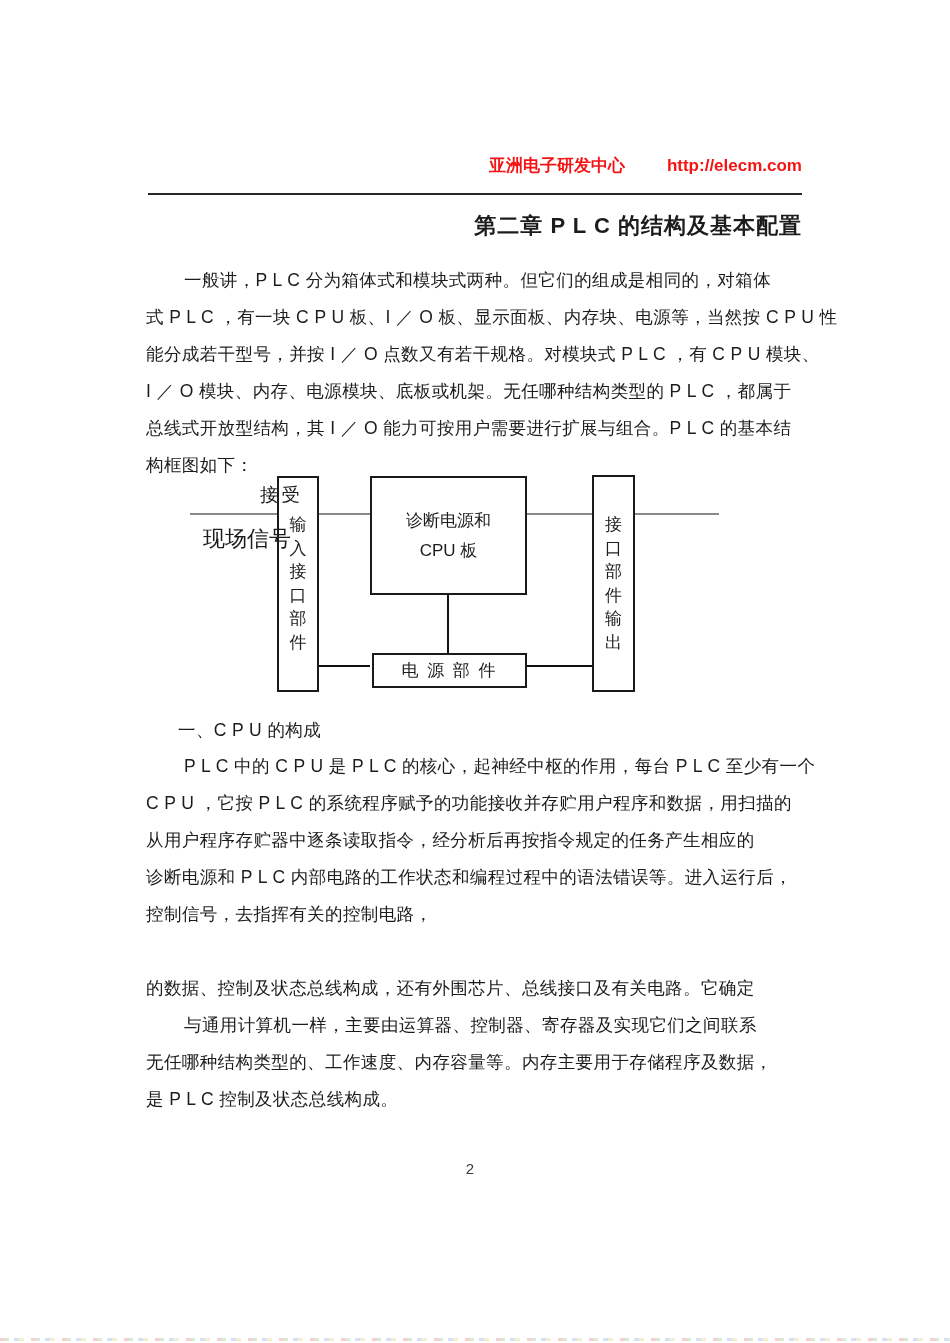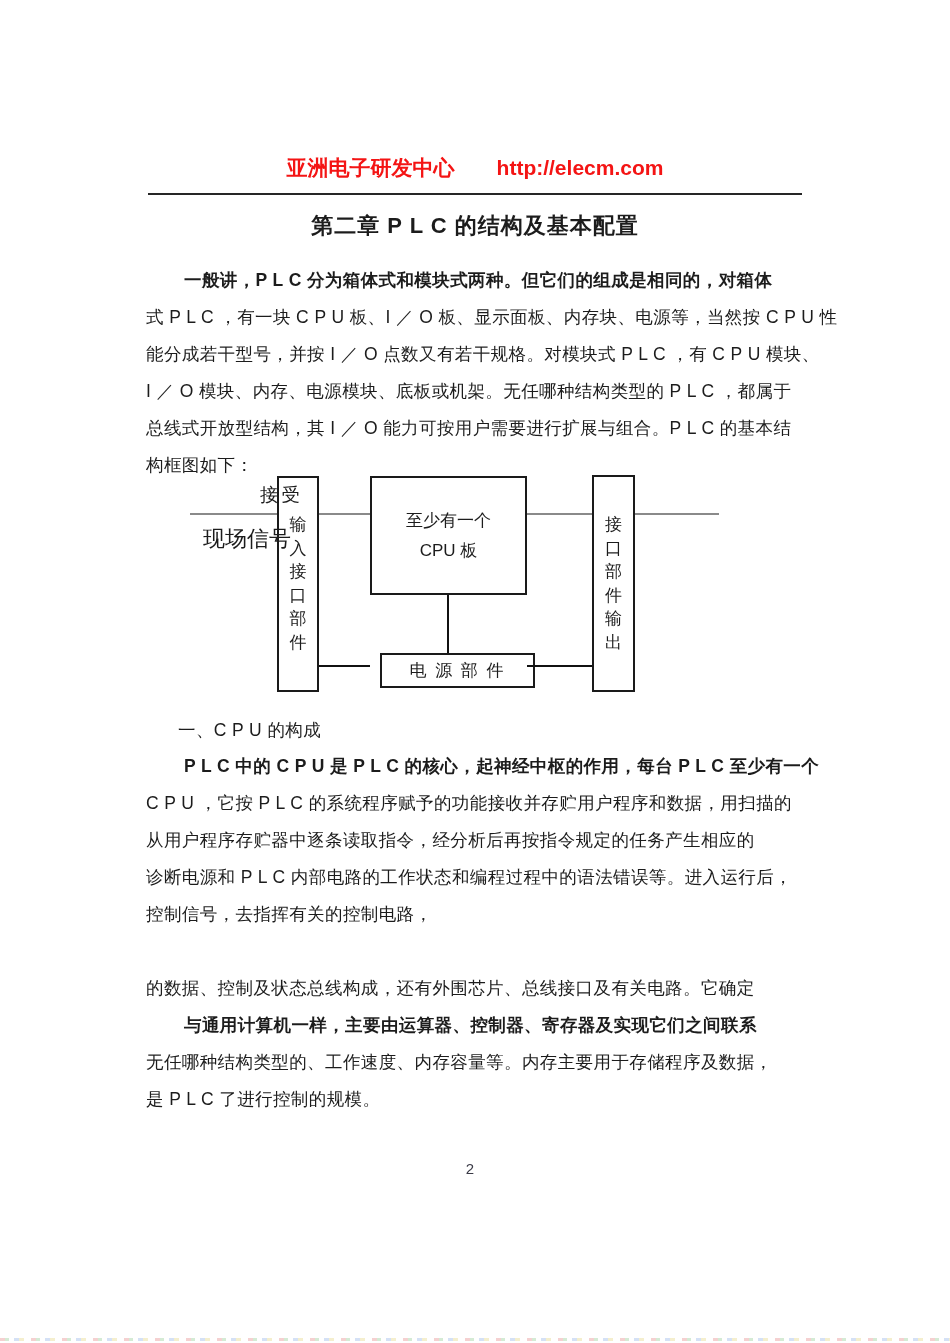--- a/index.html
+++ b/index.html
@@ -7,38 +7,38 @@
     position:relative;
     width:950px;height:1343px;
     background:#ffffff;
     overflow:hidden;
     font-family:"Liberation Sans","DejaVu Sans",sans-serif;
     color:#1c1c1c;
   }
   
   .hdr{
     position:absolute;top:154px;left:148px;width:654px;
-    display:flex;justify-content:center;align-items:baseline;gap:42px;
-    font-size:21px;font-weight:700;white-space:nowrap;
+    display:flex;justify-content:flex-end;align-items:baseline;gap:42px;
+    font-size:17px;font-weight:700;white-space:nowrap;
   }
   .hdr-rule{
     position:absolute;top:193px;left:148px;width:654px;height:2px;background:#262626;
   }
   
   .doc-title{
     position:absolute;top:211px;left:148px;width:654px;
-    text-align:center;font-size:22px;font-weight:600;letter-spacing:1px;white-space:nowrap;
+    text-align:right;font-size:22px;font-weight:600;letter-spacing:1px;white-space:nowrap;
   }
   
   .para{
     position:absolute;left:146px;width:700px;
     font-size:17.5px;letter-spacing:0.4px;
   }
   .tline{height:37px;line-height:37px;white-space:nowrap;}
-  .tline.indent{text-indent:38px;font-weight:bold;}
+  .tline.indent{text-indent:38px;}
   .sec-heading{
     position:absolute;left:146px;top:712px;
     font-size:17.5px;letter-spacing:0.4px;text-indent:32px;
     height:37px;line-height:37px;white-space:nowrap;
   }
   
   .diagram{position:absolute;left:0;top:0;width:950px;height:1343px;pointer-events:none;}
   .bus-line{
     position:absolute;left:190px;top:513px;width:529px;height:2px;background:#8a8a8a;z-index:1;
   }
@@ -48,21 +48,21 @@
   .box-input{left:277px;top:476px;width:42px;height:216px;}
   .box-output{left:592px;top:475px;width:43px;height:217px;}
   .box-cpu{
     left:370px;top:476px;width:157px;height:119px;
     display:flex;flex-direction:column;justify-content:center;align-items:center;
     font-size:17px;line-height:30px;text-align:center;
   }
   .box-power{
     left:372px;top:653px;width:155px;height:35px;
     display:flex;justify-content:center;align-items:center;
-    font-size:17px;letter-spacing:2px;white-space:nowrap;margin-left:8px;
+    font-size:17px;letter-spacing:2px;white-space:nowrap;
   }
   .vchars{
     display:flex;flex-direction:column;align-items:center;
     font-size:17px;
   }
   .box-input .vchars{padding-top:35px;}
   .box-output .vchars{padding-top:36px;}
   .vchar{height:23.6px;line-height:23.6px;}
   .lbl-receive{
     position:absolute;left:260px;top:482px;z-index:3;
@@ -121,21 +121,21 @@
           <div class="vchar">接</div>
           <div class="vchar">口</div>
           <div class="vchar">部</div>
           <div class="vchar">件</div>
         </div>
     </div>
     <div class="lbl-receive">接受</div>
     <div class="lbl-field">现场信号</div>
 
     <div class="dbox box-cpu">
-      <div>至少有一个</div>
+      <div>诊断电源和</div>
       <div>CPU 板</div>
     </div>
 
     <div class="dbox box-output">
       <div class="vchars">
           <div class="vchar">接</div>
           <div class="vchar">口</div>
           <div class="vchar">部</div>
           <div class="vchar">件</div>
           <div class="vchar">输</div>
@@ -159,19 +159,19 @@
       <div class="tline">C P U ，它按 P L C  的系统程序赋予的功能接收并存贮用户程序和数据，用扫描的</div>
       <div class="tline">从用户程序存贮器中逐条读取指令，经分析后再按指令规定的任务产生相应的</div>
       <div class="tline">诊断电源和 P L C  内部电路的工作状态和编程过程中的语法错误等。进入运行后，</div>
       <div class="tline">控制信号，去指挥有关的控制电路，</div>
     </div>
 
   <div class="para" style="top:970px;">
       <div class="tline">的数据、控制及状态总线构成，还有外围芯片、总线接口及有关电路。它确定</div>
       <div class="tline indent">与通用计算机一样，主要由运算器、控制器、寄存器及实现它们之间联系</div>
       <div class="tline">无任哪种结构类型的、工作速度、内存容量等。内存主要用于存储程序及数据，</div>
-      <div class="tline">是 P L C  了进行控制的规模。</div>
+      <div class="tline">是 P L C  控制及状态总线构成。</div>
     </div>
 
   <div class="page-num">2</div>
   <div class="bottom-stripe"></div>
 
 </div>
 
 </body></html>

